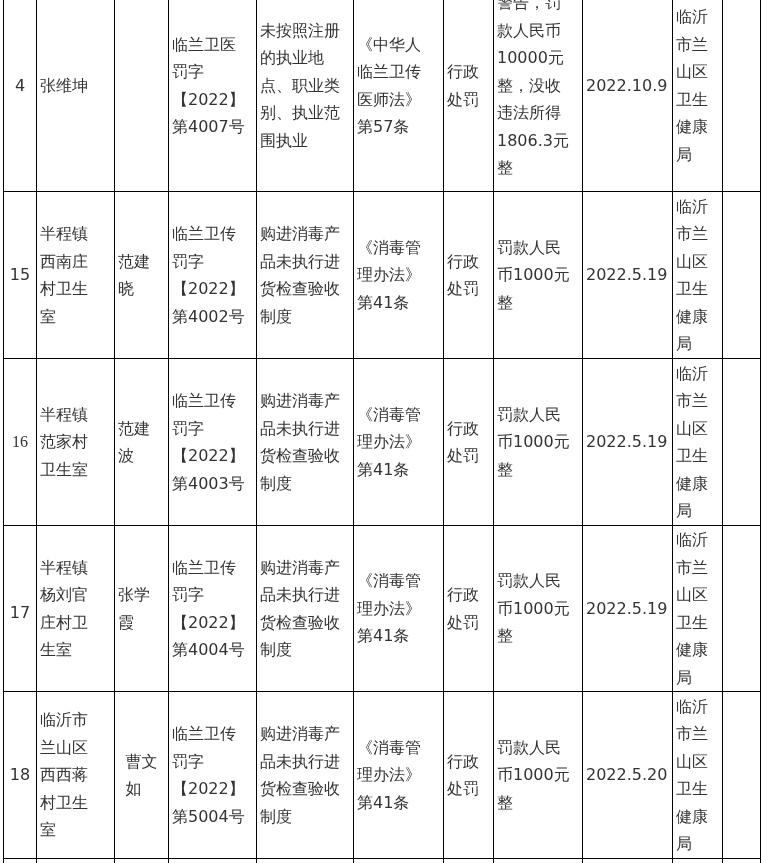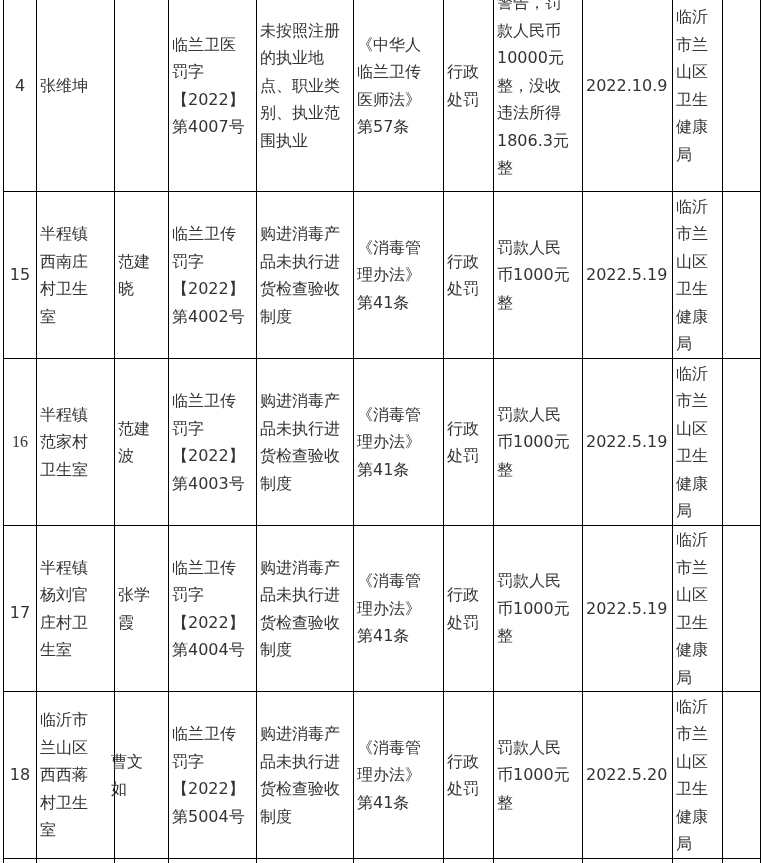--- a/index.html
+++ b/index.html
@@ -268,21 +268,21 @@
     <div class="cell num" style="left: 4px; width: 32px; top: 692px; height: 166px;">
         <span>18</span>
       </div>
     <div class="cell" style="left: 37px; width: 77px; top: 692px; height: 166px;">
         <span>临沂市
 兰山区
 西西蒋
 村卫生
 室</span>
       </div>
-    <div class="cell" style="left: 108px; width: 53px; top: 692px; height: 166px;">
+    <div class="cell" style="left: 115px; width: 53px; top: 692px; height: 166px; justify-content: center;">
         <span>曹文
 如</span>
       </div>
     <div class="cell" style="left: 169px; width: 87px; top: 692px; height: 166px;">
         <span>临兰卫传
 罚字
 【2022】
 第5004号</span>
       </div>
     <div class="cell" style="left: 257px; width: 96px; top: 692px; height: 166px;">

